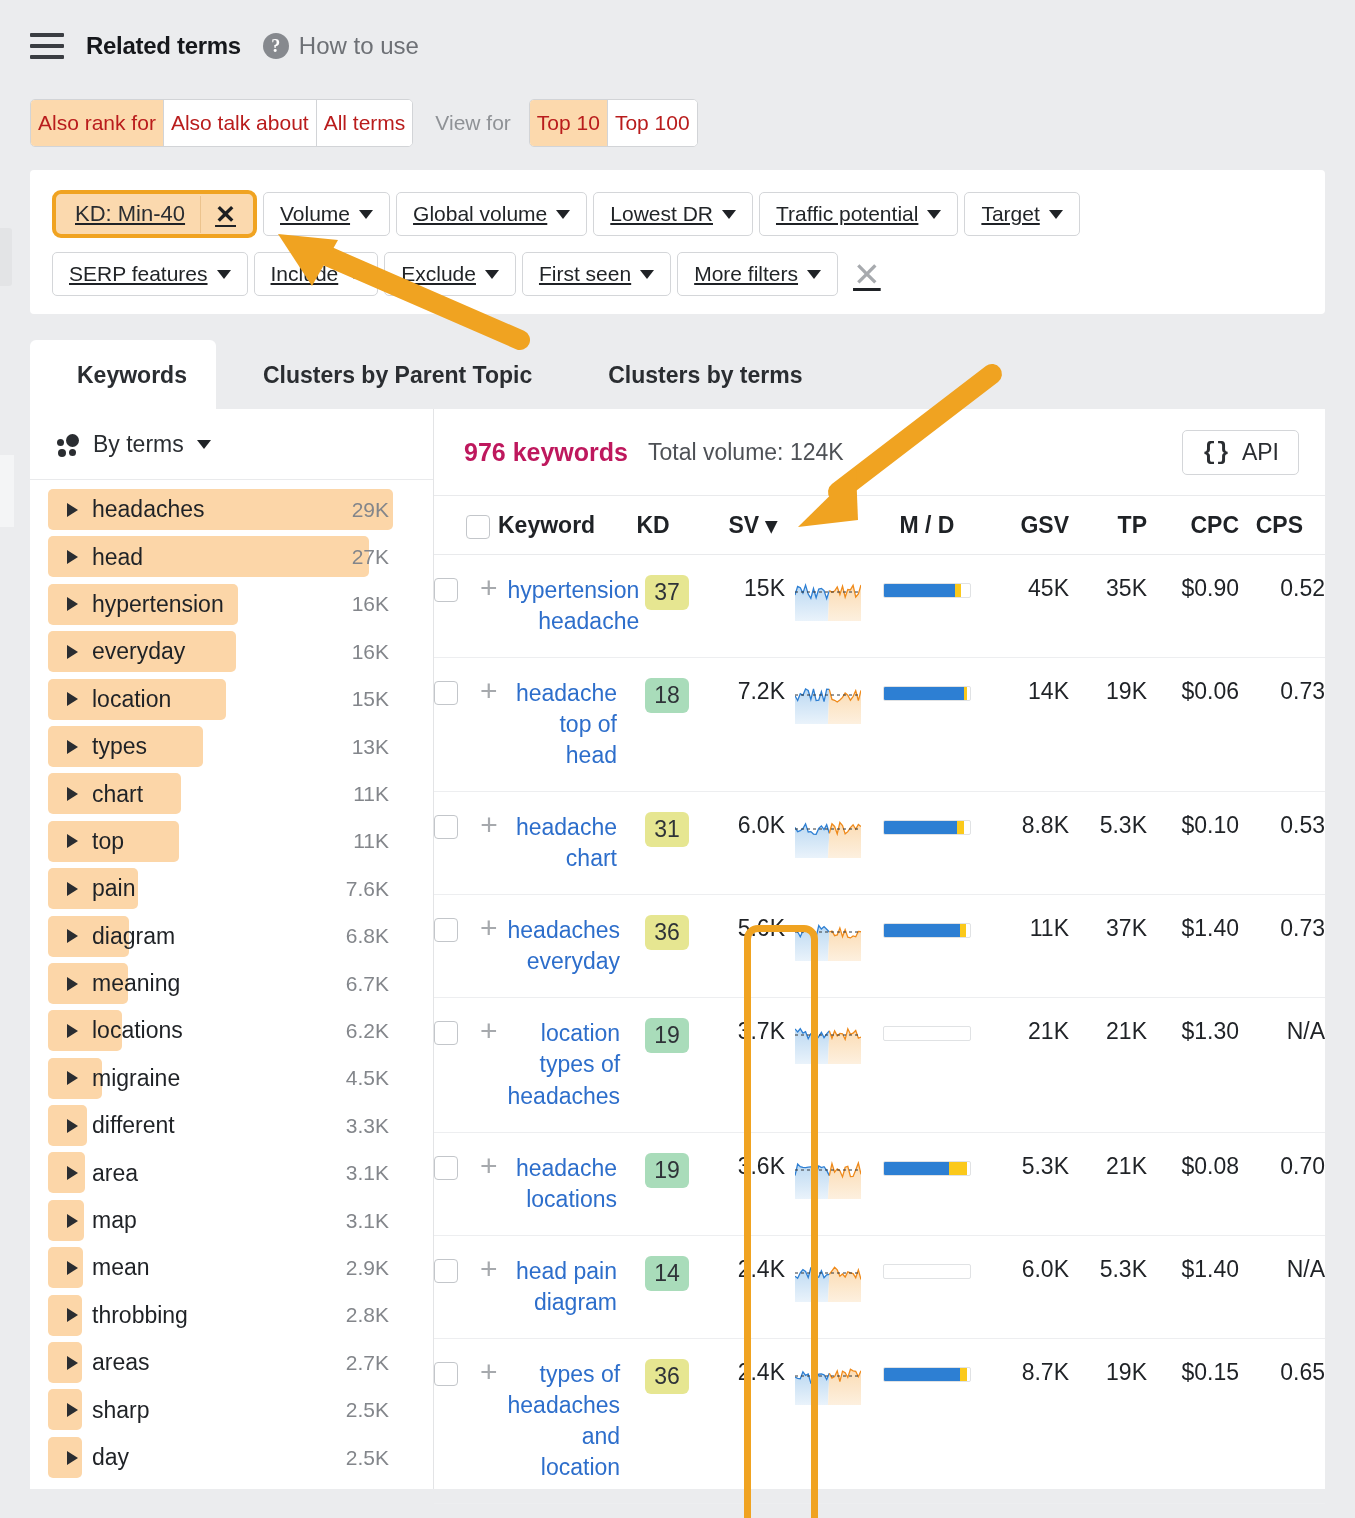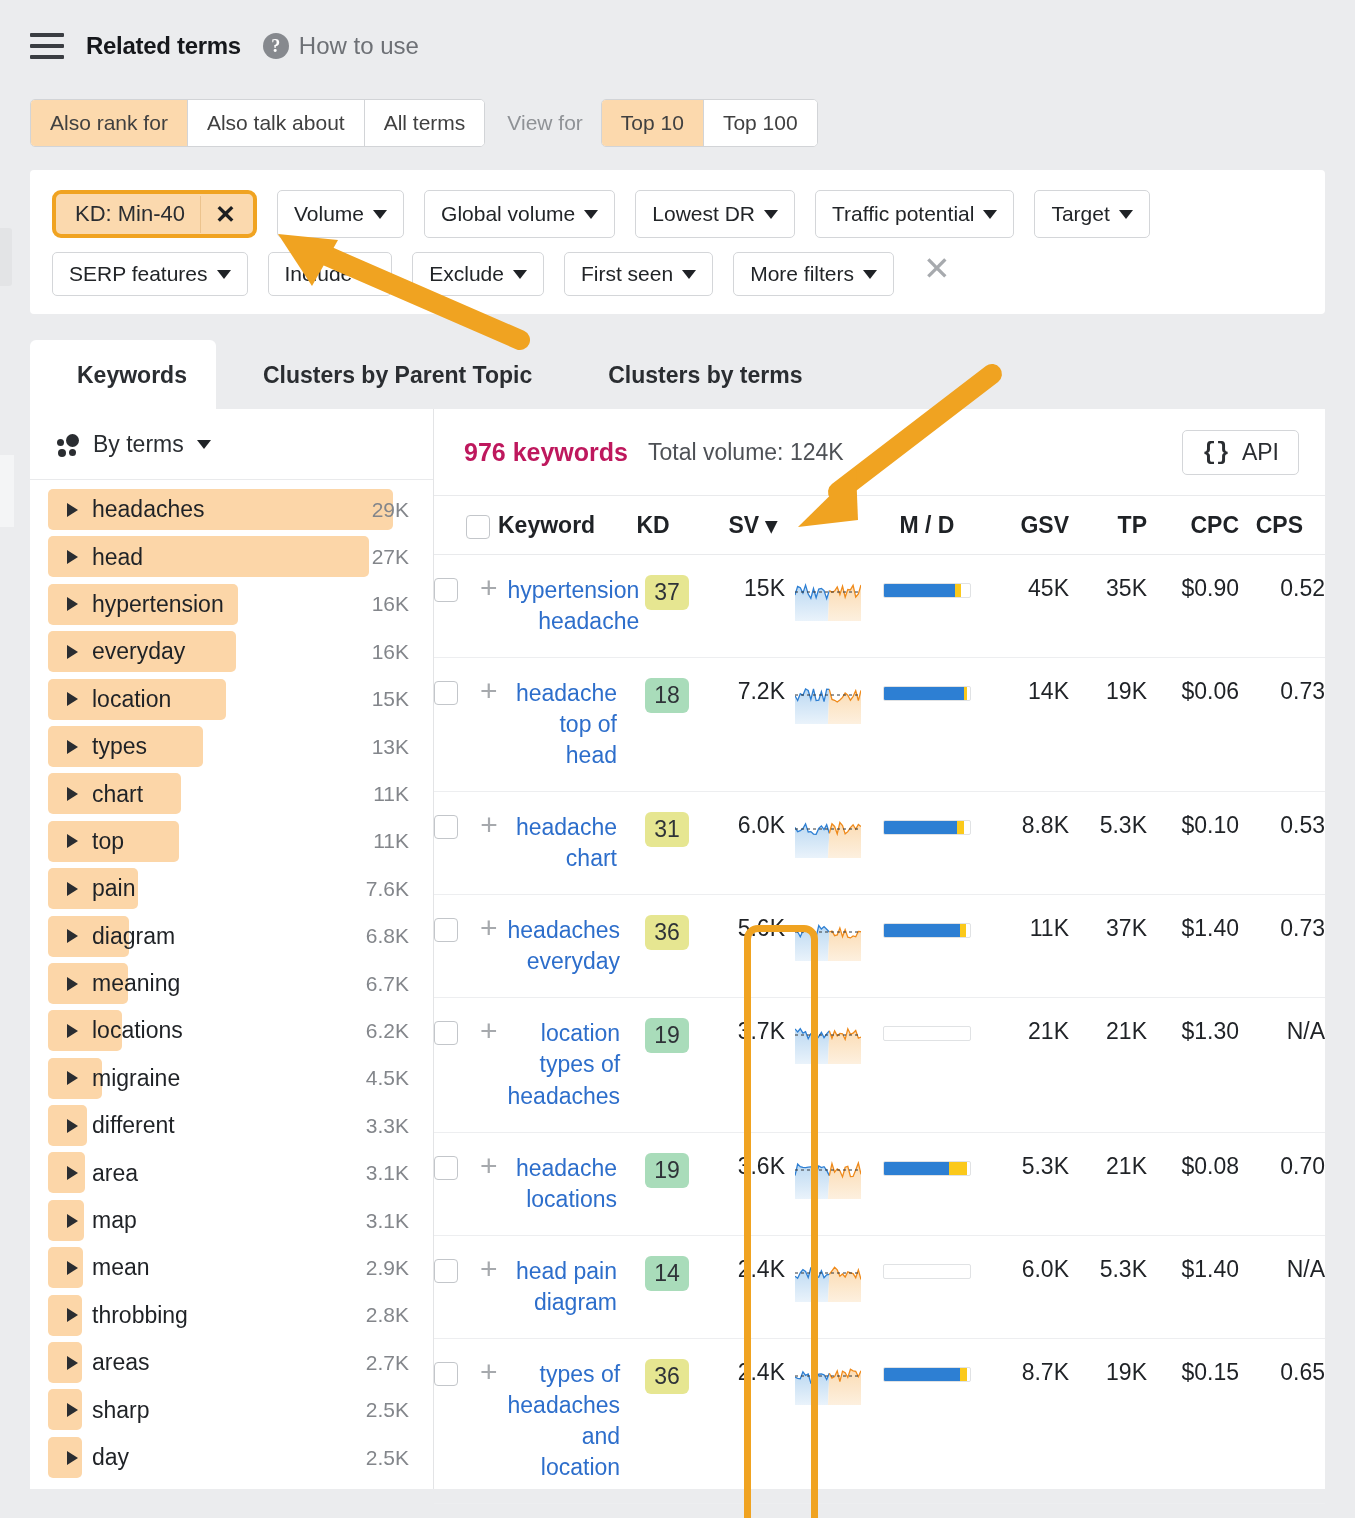--- a/index.html
+++ b/index.html
@@ -34,35 +34,35 @@
     font-size: 18px; font-weight: bold;
     display:flex; align-items:center; justify-content:center;
     font-family: "Liberation Serif", serif;
   }
   .howto-label { font-size: 24px; color: #6d7075; }
 
   
   .seg-row { display: flex; align-items: center; padding-left: 30px; gap: 0; height: 62px; }
   .seg-group { display: flex; border: 1px solid #d2d4d7; border-radius: 5px; overflow: hidden; background:#fff; }
   .seg-btn {
-    padding: 10px 19px; font-size: 21px; color: #404040;
+    padding: 10px 7px; font-size: 21px; color: #b91c1c;
     background: #fff; cursor: pointer; white-space: nowrap;
     border-right: 1px solid #d2d4d7; line-height: 1.25;
   }
   .seg-btn:last-child { border-right: none; }
   .seg-btn.active { background: #fcd9ad; }
   .viewfor-label { font-size: 21px; color: #8f9296; padding: 0 18px 0 22px; }
 
   
   .filter-panel {
     background: #fff; margin: 16px 30px 0 30px;
     border-radius: 4px; padding: 20px 22px 18px 22px;
     position: relative; z-index: 2;
   }
-  .filter-row { display: flex; gap: 20px; flex-wrap: nowrap; }
+  .filter-row { display: flex; align-items: center; gap: 6px; flex-wrap: nowrap; text-decoration: underline; }
   .filter-row + .filter-row { margin-top: 14px; }
   .fbtn {
     border: 1px solid #d4d6d9; background: #fff; border-radius: 5px;
     padding: 9px 16px; font-size: 21px; color: #222528;
     display: flex; align-items: center; gap: 9px; cursor: pointer; white-space: nowrap;
   }
   .caret { width: 0; height: 0; border-left: 7px solid transparent; border-right: 7px solid transparent; border-top: 9px solid #1f2226; }
   .kd-pill {
     border: 4px solid #f0a321; border-radius: 9px; background: #fbd9ae;
     display: flex; align-items: center; padding: 0; overflow: hidden; cursor: pointer;
@@ -94,21 +94,21 @@
   .dots-icon i:nth-child(2){ width:7px;  height:7px;  left:1px;  top:6px; }
   .dots-icon i:nth-child(3){ width:8px;  height:8px;  left:2px;  top:16px; }
   .dots-icon i:nth-child(4){ width:7px;  height:7px;  left:13px; top:16px; }
   .byterms-label { font-size: 23px; color: #2a2d31; }
   .sidebar-list { border-top: 1px solid #e9eaec; padding-top: 6px; }
   .term-row { position: relative; height: 47.4px; display: flex; align-items: center; }
   .term-bar { position: absolute; left: 18px; top: 3px; height: 41px; background: #fcd6a8; border-radius: 5px; }
   .term-label { position: relative; z-index: 1; display: flex; align-items: center; gap: 14px; padding-left: 37px; }
   .tri { width:0; height:0; border-top: 7px solid transparent; border-bottom: 7px solid transparent; border-left: 11px solid #2a2d31; }
   .term-name { font-size: 23px; color: #1f2226; }
-  .term-vol { position: absolute; right: 24px; font-size: 21px; color: #83868b; z-index:1; }
+  .term-vol { position: absolute; right: 44px; font-size: 21px; color: #83868b; z-index:1; }
 
   
   .table-area { flex: 1; position: relative; }
   .table-head { display:flex; align-items:center; padding: 21px 26px 20px 30px; gap: 20px; }
   .kw-count { font-size: 25px; font-weight: bold; color: #be185d; }
   .total-vol { font-size: 23px; color: #4e5156; }
   .api-btn {
     margin-left: auto; border: 1px solid #d4d6d9; border-radius: 5px;
     padding: 8px 19px; font-size: 23px; color: #2a2d31;
     display: flex; align-items: center; gap: 12px; cursor:pointer;

